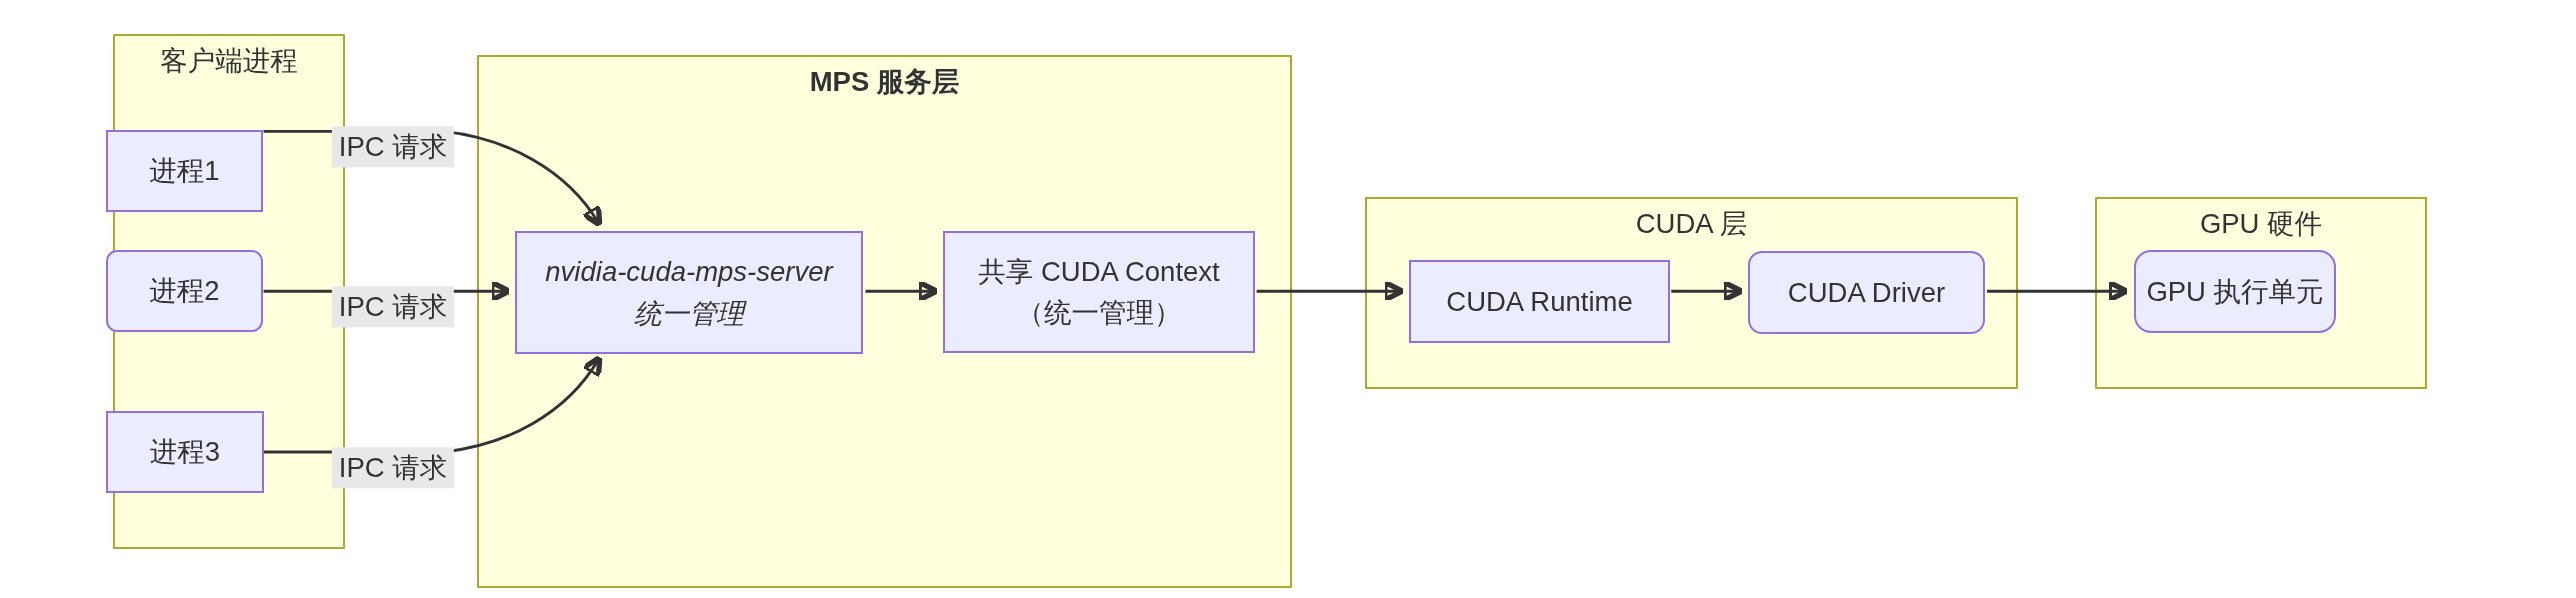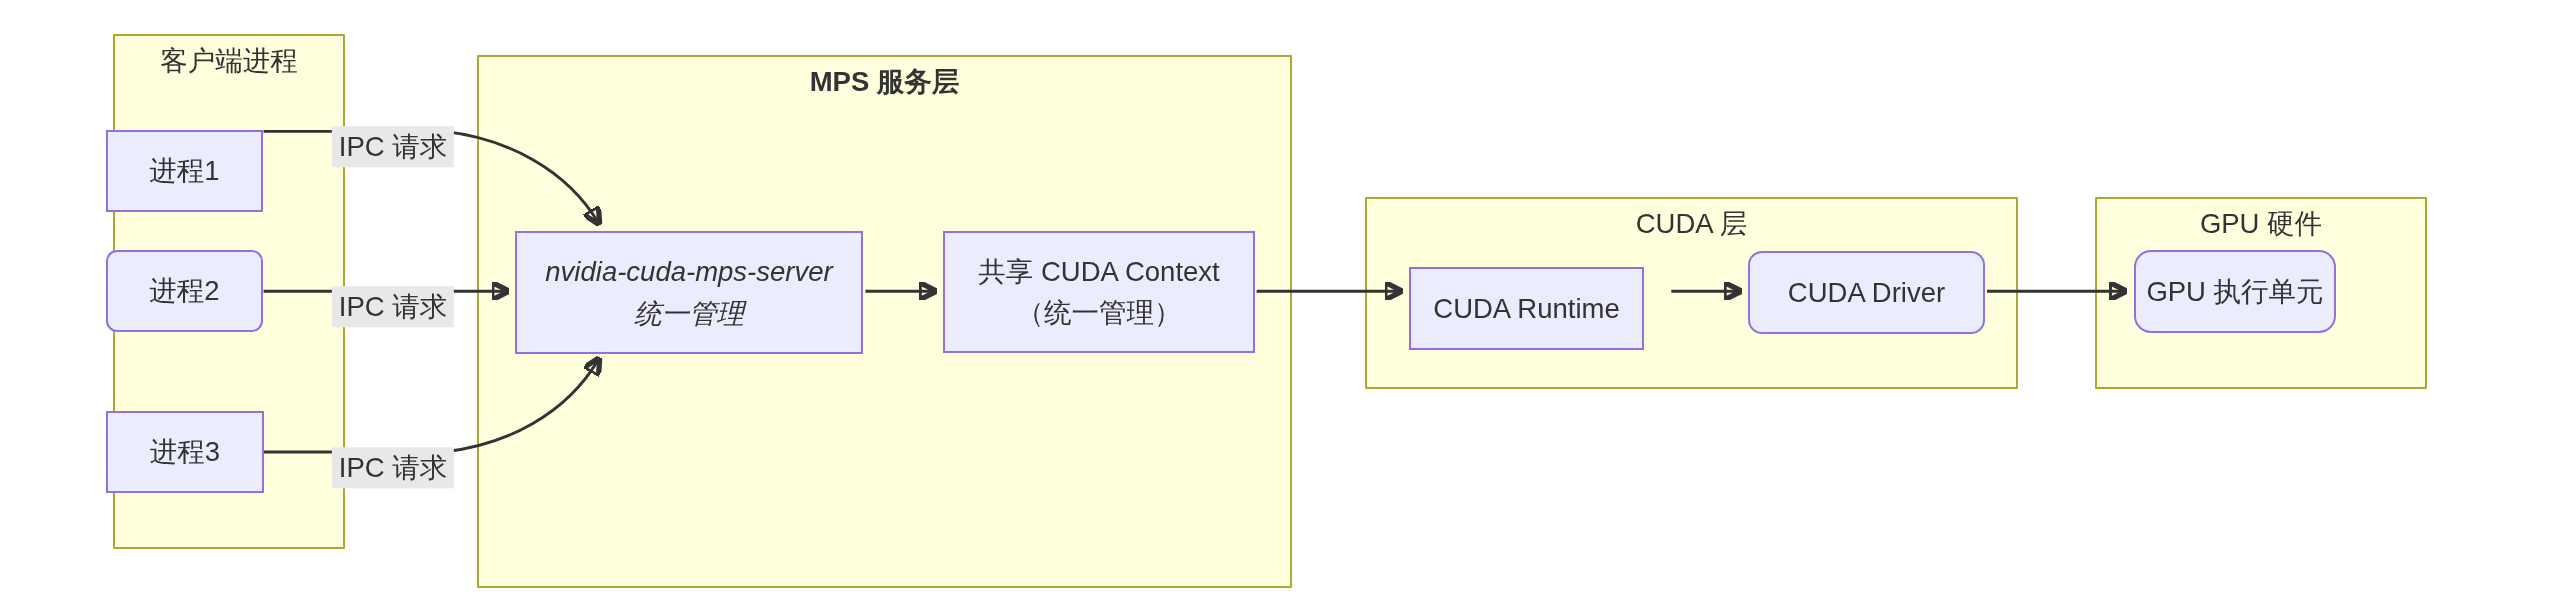--- a/index.html
+++ b/index.html
@@ -78,21 +78,21 @@
   #cluster-client{left:69px;top:34px;width:232px;height:515px;margin-left:44px;}
   #cluster-mps{left:477px;top:55px;width:815px;height:533px;font-weight:bold;}
   #cluster-cuda{left:1365px;top:197px;width:653px;height:192px;}
   #cluster-gpu{left:2095px;top:197px;width:332px;height:192px;}
   
   #node-p1{left:106px;top:90px;width:157px;height:82px;margin-top:40px;}
   #node-p2{left:106px;top:250px;width:157px;height:82px;border-radius:11px;}
   #node-p3{left:106px;top:411px;width:158px;height:82px;}
   #node-server{left:515px;top:231px;width:348px;height:123px;font-style:italic;}
   #node-context{left:943px;top:231px;width:312px;height:122px;}
-  #node-runtime{left:1409px;top:267px;width:235px;height:83px;}
+  #node-runtime{left:1409px;top:260px;width:261px;height:83px;}
   #node-driver{left:1748px;top:251px;width:237px;height:83px;border-radius:14px;}
   #node-gpuexec{left:2134px;top:250px;width:202px;height:83px;border-radius:17px;}
   
   #edge-label-1{left:393px;top:131px;}
   #edge-label-2{left:393px;top:291px;}
   #edge-label-3{left:393px;top:452px;}
 </style>
 </head>
 <body>
 

